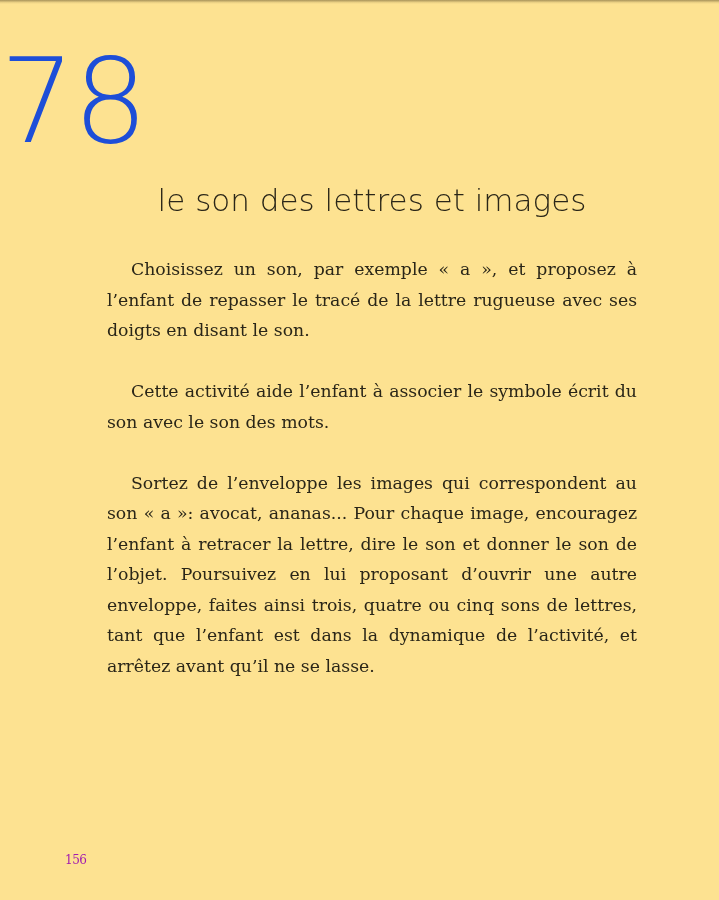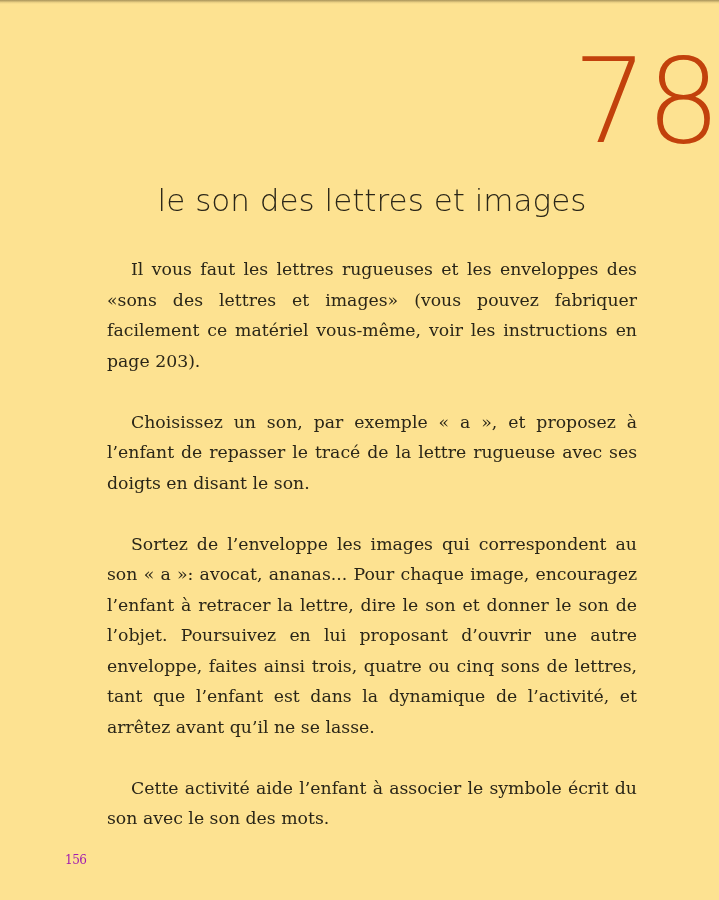--- a/index.html
+++ b/index.html
@@ -8,25 +8,25 @@
       background: #fde291;
       position: relative;
       font-family: "DejaVu Serif", serif;
     }
     .top-edge {
       position: absolute; left: 0; top: 0; width: 719px; height: 4px;
       background: linear-gradient(#a8935a, #e9cf84 60%, #fde291);
     }
     .activity-number {
       position: absolute; left: 0; top: 42px; width: 719px;
-      text-align: right;
+      text-align: left;
       font-family: "DejaVu Sans", sans-serif;
       font-weight: 200;
       font-size: 118px; line-height: 118px;
-      color: #c2410c;
+      color: #1d4ed8;
       letter-spacing: -2px;
       -webkit-text-stroke: 0px;
     }
     .activity-title {
       position: absolute; left: 0; top: 180px; width: 744px;
       text-align: center;
       font-family: "DejaVu Sans", sans-serif;
       font-weight: 300;
       font-size: 31px; line-height: 40px;
       color: #2a2618;
@@ -51,19 +51,18 @@
 </head>
 <body>
 
 <div class="top-edge"></div>
 
 <div class="activity-number">78</div>
 
 <div class="activity-title">le son des lettres et images</div>
 
 <div class="body-text">
-  <p>Il vous faut les lettres rugueuses et les enveloppes des «sons des lettres et images» (vous pouvez fabriquer facilement ce matériel vous-même, voir les instructions en page 203).</p>
   <p>Choisissez un son, par exemple « a », et proposez à l’enfant de repasser le tracé de la lettre rugueuse avec ses doigts en disant le son.</p>
+  <p>Cette activité aide l’enfant à associer le symbole écrit du son avec le son des mots.</p>
   <p>Sortez de l’enveloppe les images qui correspondent au son « a »: avocat, ananas... Pour chaque image, encouragez l’enfant à retracer la lettre, dire le son et donner le son de l’objet. Poursuivez en lui proposant d’ouvrir une autre enveloppe, faites ainsi trois, quatre ou cinq sons de lettres, tant que l’enfant est dans la dynamique de l’activité, et arrêtez avant qu’il ne se lasse.</p>
-  <p>Cette activité aide l’enfant à associer le symbole écrit du son avec le son des mots.</p>
 </div>
 
 <div class="page-number">156</div>
 
 </body></html>

